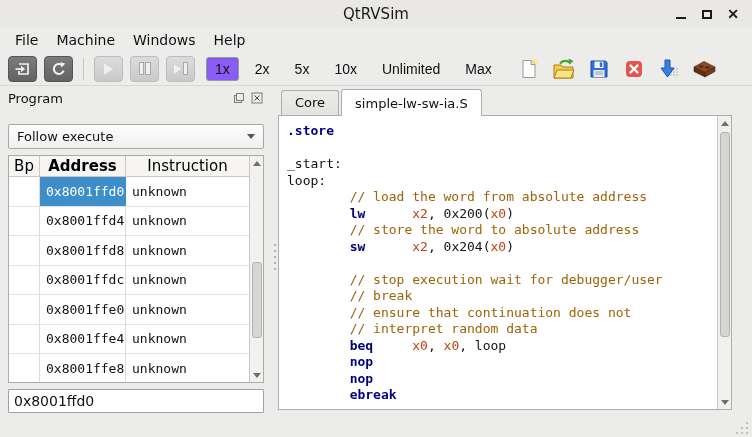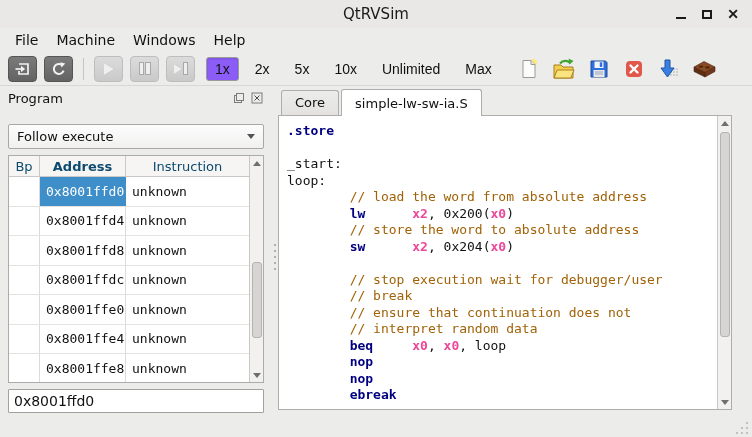--- a/index.html
+++ b/index.html
@@ -50,21 +50,21 @@
   .dock-btn { width:14px; height:14px; border:none; background:transparent; padding:0; display:flex; align-items:center; justify-content:center; }
 
   .combo { margin-top:16px; height:25px; background:linear-gradient(#fdfdfd,#f1f0ef);
            border:1px solid #a9a8a6; border-radius:2px; display:flex; align-items:center; padding:0 8px; }
   .combo-value { font-size:13px; color:#111; }
   .combo-arrow { margin-left:auto; width:0; height:0; border-left:4.5px solid transparent; border-right:4.5px solid transparent; border-top:5px solid #555; }
 
   .ptable { margin-top:6px; height:228px; background:#fff; border:1px solid #ababab; display:flex; }
   .ptable-left { flex:1; display:flex; flex-direction:column; overflow:hidden; }
   .ptable-head { display:flex; height:21px; background:#f6f5f4; border-bottom:1px solid #c9c8c6; flex:none; }
-  .th { font-size:13px; color:#0c4a6e; display:flex; align-items:center; justify-content:center; border-right:1px solid #c9c8c6; }
+  .th { font-size:15px; color:#000000; display:flex; align-items:center; justify-content:center; border-right:1px solid #c9c8c6; }
   .th.last { border-right:none; }
   .th-bp { width:31px; } .th-addr { width:86px; font-weight:bold; } .th-instr { flex:1; }
   .prow { display:flex; height:29.5px; border-bottom:1px solid #e4e3e2; background:#fff; }
   .pcell { font-family:"DejaVu Sans Mono","Liberation Mono",monospace; font-size:13px; color:#111;
            display:flex; align-items:center; }
   .pcell.bp { width:31px; border-right:1px solid #dcdbda; }
   .pcell.addr { width:86px; border-right:1px solid #dcdbda; padding-left:6px; }
   .pcell.addr.sel { background:#3d8ec9; color:#fff; border-right-color:#3d8ec9; }
   .pcell.instr { flex:1; padding-left:6px; }
 
@@ -86,21 +86,21 @@
   .editor-panel { flex:1; padding:3px 20px 0 0; display:flex; flex-direction:column; }
   .tabbar { height:26px; display:flex; align-items:flex-end; padding-left:3px; }
   .tab { font-size:13px; color:#111; padding:4px 13px 5px 13px; background:linear-gradient(#ececeb,#e3e2e1);
          border:1px solid #aeadac; border-bottom:none; border-radius:3px 3px 0 0; margin-right:2px; position:relative; }
   .tab.active { background:#fff; padding-top:6px; z-index:3; margin-bottom:-1px; }
   .editor-frame { height:295px; background:#fff; border:1px solid #aeadac; display:flex; position:relative; z-index:1; }
   .code { flex:1; padding:7px 0 0 8px; overflow:hidden; }
   .cline { font-family:"DejaVu Sans Mono","Liberation Mono",monospace; font-size:13px; line-height:16.5px;
            min-height:16.5px; white-space:pre; color:#111; }
   .cline .kw { color:#000080; font-weight:bold; }
-  .cline .reg { color:#ec4899; font-weight:bold; }
+  .cline .reg { color:#c2410c; font-weight:normal; }
   .cline .cm { color:#a16207; }
   .cline .pl { color:#111; }
   .editor-frame .vscroll { border-left:1px solid #c9c8c6; }
 
   
   .statusbar { height:19px; position:relative; }
   .grip { position:absolute; right:4px; bottom:3px; width:12px; height:12px; }
   .grip i { position:absolute; width:2px; height:2px; background:#b3b2b0; border-radius:50%; }
   .grip i:nth-child(1){ right:0; bottom:0; } .grip i:nth-child(2){ right:5px; bottom:0; }
   .grip i:nth-child(3){ right:10px; bottom:0; } .grip i:nth-child(4){ right:0; bottom:5px; }

